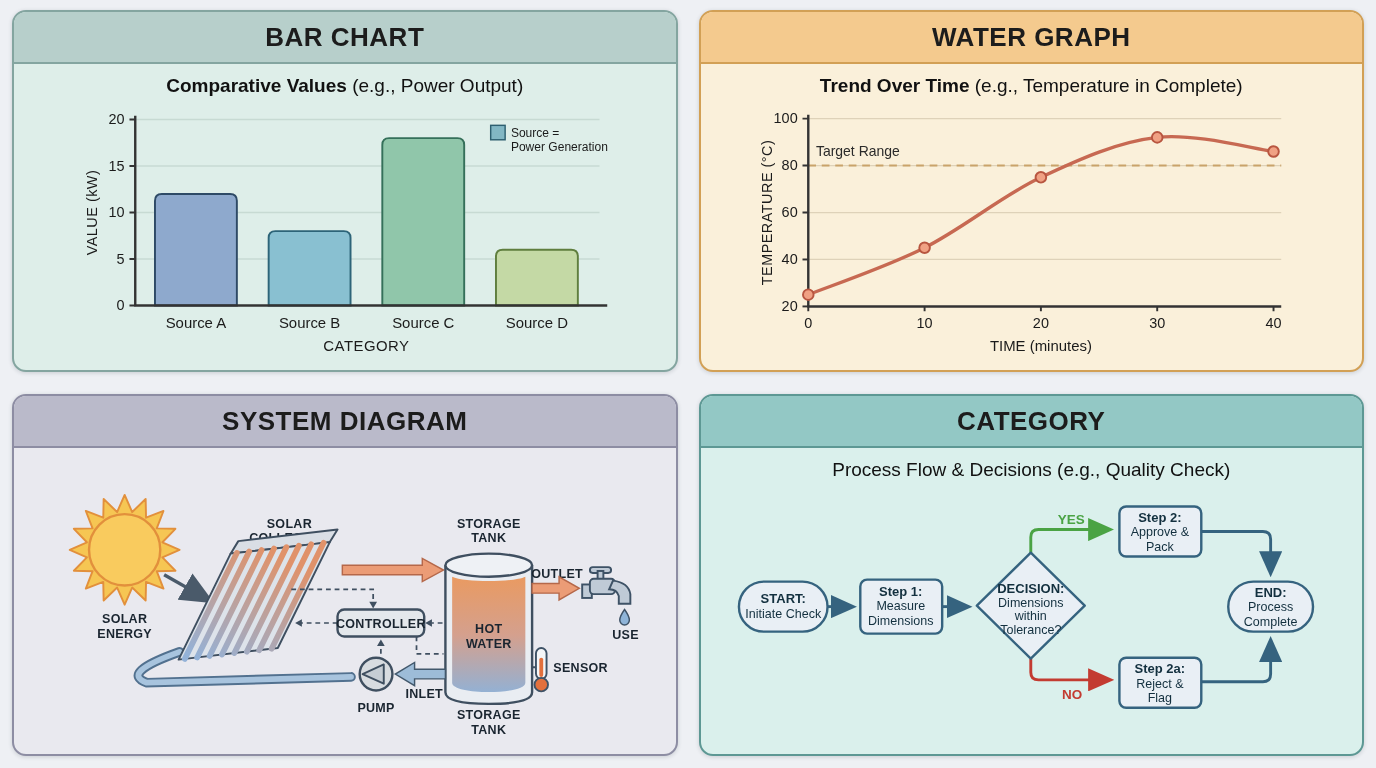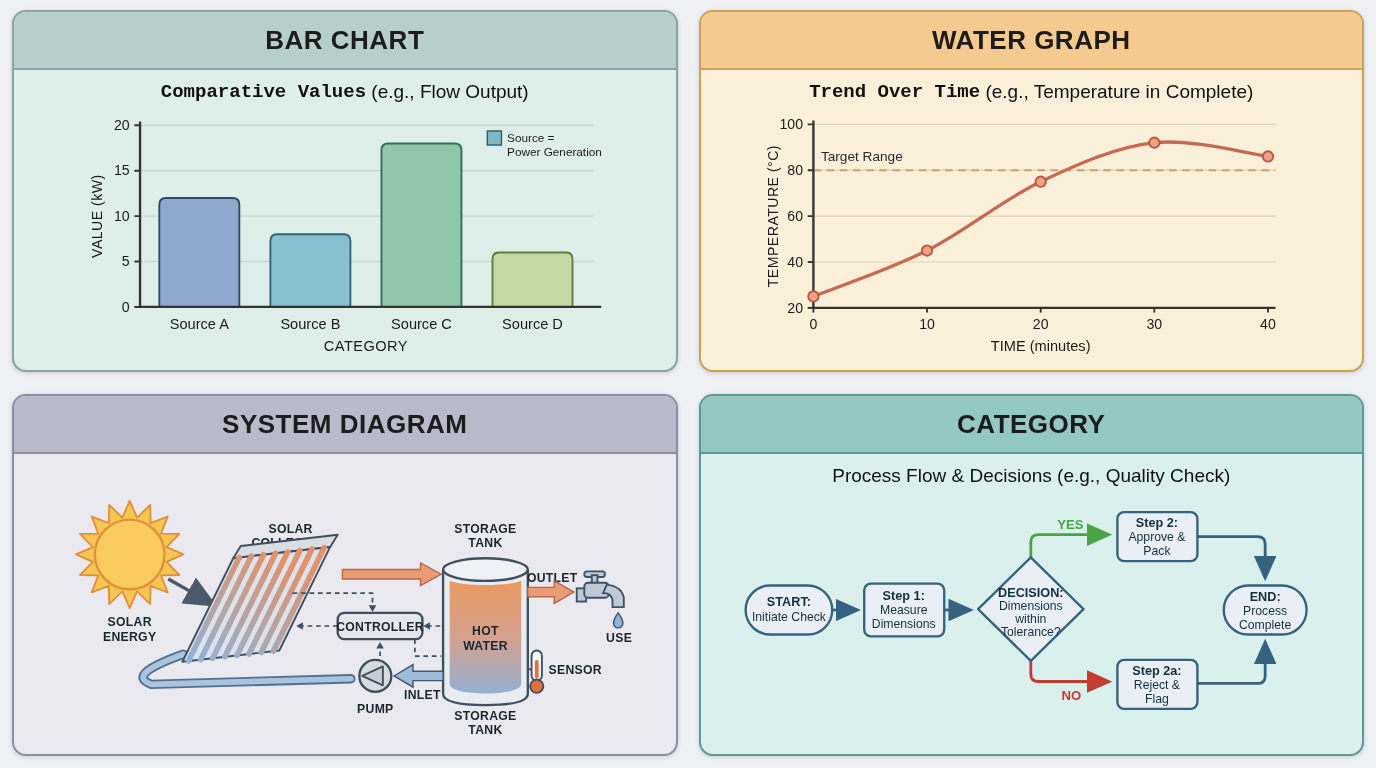--- a/index.html
+++ b/index.html
@@ -20,52 +20,52 @@
   }
   .panel {
     border-radius:14px;
     border:2px solid var(--border,#999);
     background:var(--body-bg,#fff);
     overflow:hidden;
     display:flex; flex-direction:column;
     box-shadow:0 1px 4px rgba(40,50,60,.18);
   }
   .panel-header {
-    height:58px; flex:none;
+    height:52px; flex:none;
     background:var(--header-bg,#ccc);
     border-bottom:2px solid var(--border,#999);
     display:flex; align-items:center; justify-content:center;
   }
   .panel-header h2 {
     font-size:26px; font-weight:600; letter-spacing:.5px; color:#1c1c1c;
   }
   .panel-body { flex:1; position:relative; }
   .subtitle {
     height:44px; display:flex; align-items:center; justify-content:center;
     font-size:19px; color:#111; white-space:pre;
   }
-  .subtitle .st-bold { font-weight:700;font-family:Liberation Mono, monospace; }
+  .subtitle .st-bold { font-weight:700; }
   .canvas { position:absolute; top:44px; left:0; right:0; bottom:0; }
   .canvas svg { width:100%; height:100%; display:block; }
   text { font-family:"Liberation Sans", sans-serif; }
   .dlabel { font-weight:700; font-size:13px; fill:#1a2530; letter-spacing:.3px; }
   .node-bold { font-weight:700; font-size:13.5px; fill:#13303f; }
   .node-line { font-weight:400; font-size:13px; fill:#13303f; }
 </style>
 </head>
 <body>
 
 <div class="page">
 
   <section class="panel" style="--header-bg: #b7cfcb; --body-bg: #deeee9; --border: #84a5a0;">
     <div class="panel-header">
       <h2>BAR CHART</h2>
     </div>
     <div class="panel-body">
-      <p class="subtitle"><span class="st-bold">Comparative Values</span><span> (e.g., Flow Output)</span></p>
+      <p class="subtitle"><span class="st-bold">Comparative Values</span><span> (e.g., Power Output)</span></p>
       <div class="canvas">
         <svg id="bar-svg" viewBox="0 0 667 272" preserveAspectRatio="xMidYMin meet">
             <line x1="116" y1="156.75" x2="598" y2="156.75" stroke="#c7dad3" stroke-width="1.5"></line>
             <line x1="116" y1="108.5" x2="598" y2="108.5" stroke="#c7dad3" stroke-width="1.5"></line>
             <line x1="116" y1="60.25" x2="598" y2="60.25" stroke="#c7dad3" stroke-width="1.5"></line>
             <line x1="116" y1="12" x2="598" y2="12" stroke="#c7dad3" stroke-width="1.5"></line>
             <path d="M 136.5,205 L 136.5,96.2 Q 136.5,89.2 143.5,89.2 L 214.5,89.2 Q 221.5,89.2 221.5,96.2 L 221.5,205 Z" fill="#8ea9cd" stroke="#2e4a66" stroke-width="2"></path>
             <text x="179" y="228" text-anchor="middle" font-size="15.5" fill="#1b1b1b">Source A</text>
             <path d="M 254.5,205 L 254.5,134.8 Q 254.5,127.8 261.5,127.8 L 332.5,127.8 Q 339.5,127.8 339.5,134.8 L 339.5,205 Z" fill="#89c0d1" stroke="#2d6478" stroke-width="2"></path>
             <text x="297" y="228" text-anchor="middle" font-size="15.5" fill="#1b1b1b">Source B</text>

